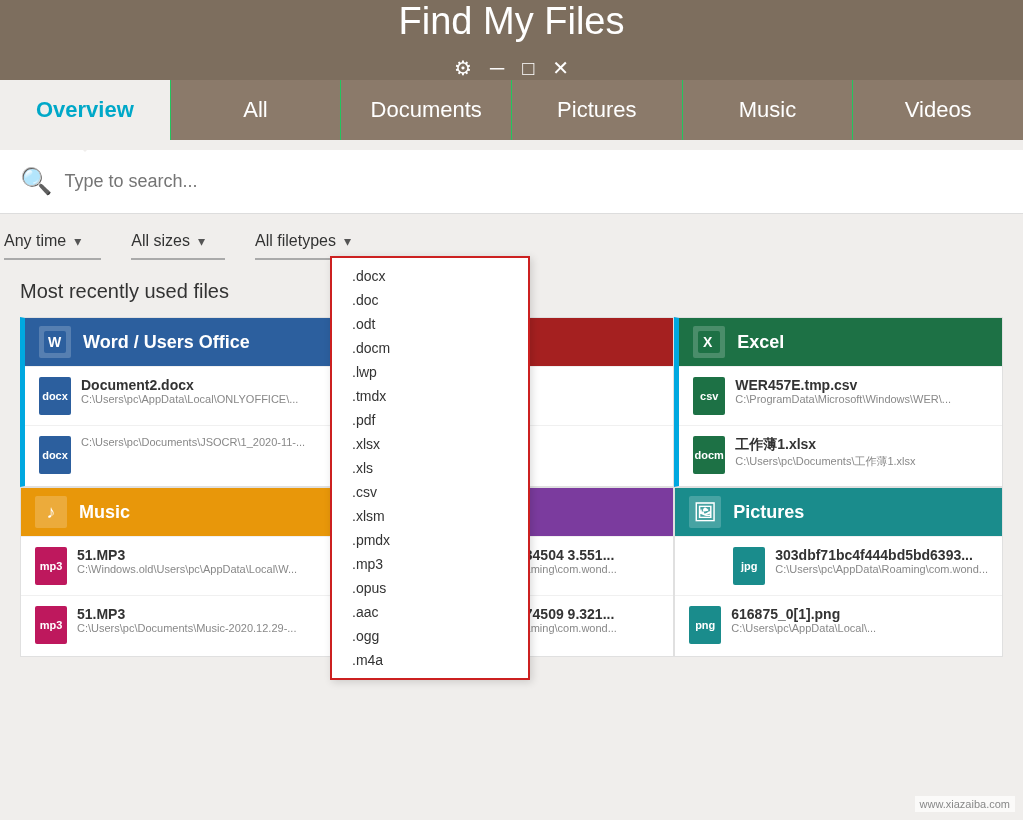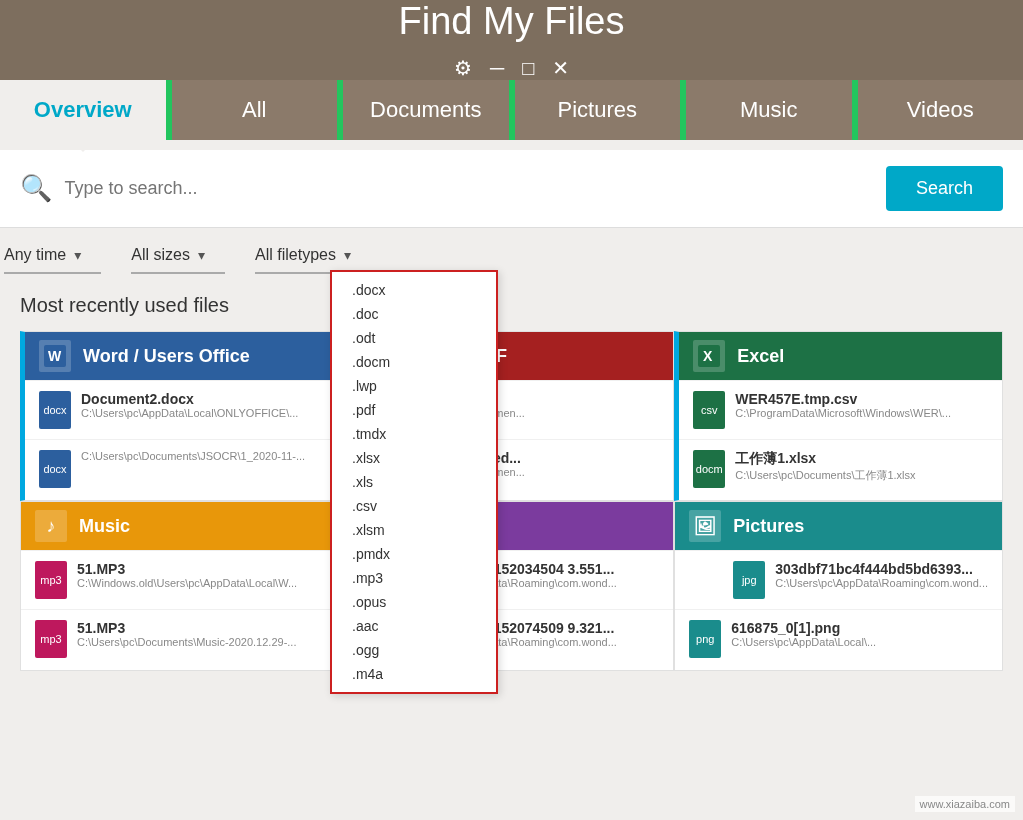--- a/index.html
+++ b/index.html
@@ -39,21 +39,21 @@
     }
     .nav-tab {
       flex: 1;
       display: flex;
       align-items: center;
       justify-content: center;
       color: white;
       font-size: 22px;
       font-weight: 400;
       cursor: pointer;
-      border-right: 6px solid #22c55e;
+      border-right: 1px solid #22c55e;
       position: relative;
     }
     .nav-tab:last-child { border-right: none; }
     .nav-tab.active {
       background: #f0eeec;
       color: #00a8c8;
       font-weight: 600;
     }
     .nav-tab.active::after {
       content: '';
@@ -181,21 +181,21 @@
       padding: 10px 14px;
       border-top: 1px solid #f0f0f0;
     }
     .file-thumb {
       width: 32px;
       height: 38px;
       display: flex;
       align-items: center;
       justify-content: center;
       font-size: 11px;
-      font-weight: normal;
+      font-weight: bold;
       border-radius: 2px;
       flex-shrink: 0;
       color: white;
     }
     .thumb-docx { background: #2c5f9e; }
     .thumb-pdf { background: #cc2020; }
     .thumb-xlsx { background: #1d7145; }
     .thumb-mp3 { background: #be185d; }
     .thumb-mp4 { background: #7b3b9e; }
     .thumb-png { background: #1a8c8c; }
@@ -212,21 +212,21 @@
     .cat-excel { border-left: 5px solid #00a8e0; }
 
     
     .dropdown-overlay {
       position: absolute;
       top: 42px;
       left: 330px;
       background: white;
       border: 2px solid #cc2020;
       z-index: 100;
-      width: 168px;
+      width: 200px;
       padding: 6px 0;
       box-shadow: 2px 2px 8px rgba(0,0,0,0.15);
     }
     .dropdown-overlay .dd-item {
       padding: 4px 20px;
       font-size: 14px;
       color: #333;
       cursor: pointer;
     }
 
@@ -258,21 +258,20 @@
   <div class="nav-tab">All</div>
   <div class="nav-tab">Documents</div>
   <div class="nav-tab">Pictures</div>
   <div class="nav-tab">Music</div>
   <div class="nav-tab">Videos</div>
 </div>
 
 <div class="search-area">
   <div class="search-icon-wrap">🔍</div>
   <input class="search-input" type="text" placeholder="Type to search..." style="">
-  <button class="search-btn">Search</button>
 </div>
 
 <div class="filters">
   <div class="filter-dropdown">
     <span>Any time</span>
     <span class="arrow">▾</span>
   </div>
   <div class="filter-dropdown">
     <span>All sizes</span>
     <span class="arrow">▾</span>
@@ -281,22 +280,22 @@
     <span>All filetypes</span>
     <span class="arrow">▾</span>
   </div>
 
   <div class="dropdown-overlay">
     <div class="dd-item">.docx</div>
     <div class="dd-item">.doc</div>
     <div class="dd-item">.odt</div>
     <div class="dd-item">.docm</div>
     <div class="dd-item">.lwp</div>
+    <div class="dd-item">.tmdx</div>
     <div class="dd-item">.pdf</div>
-    <div class="dd-item">.tmdx</div>
     <div class="dd-item">.xlsx</div>
     <div class="dd-item">.xls</div>
     <div class="dd-item">.csv</div>
     <div class="dd-item">.xlsm</div>
     <div class="dd-item">.pmdx</div>
     <div class="dd-item">.mp3</div>
     <div class="dd-item">.opus</div>
     <div class="dd-item">.aac</div>
     <div class="dd-item">.ogg</div>
     <div class="dd-item">.m4a</div>

